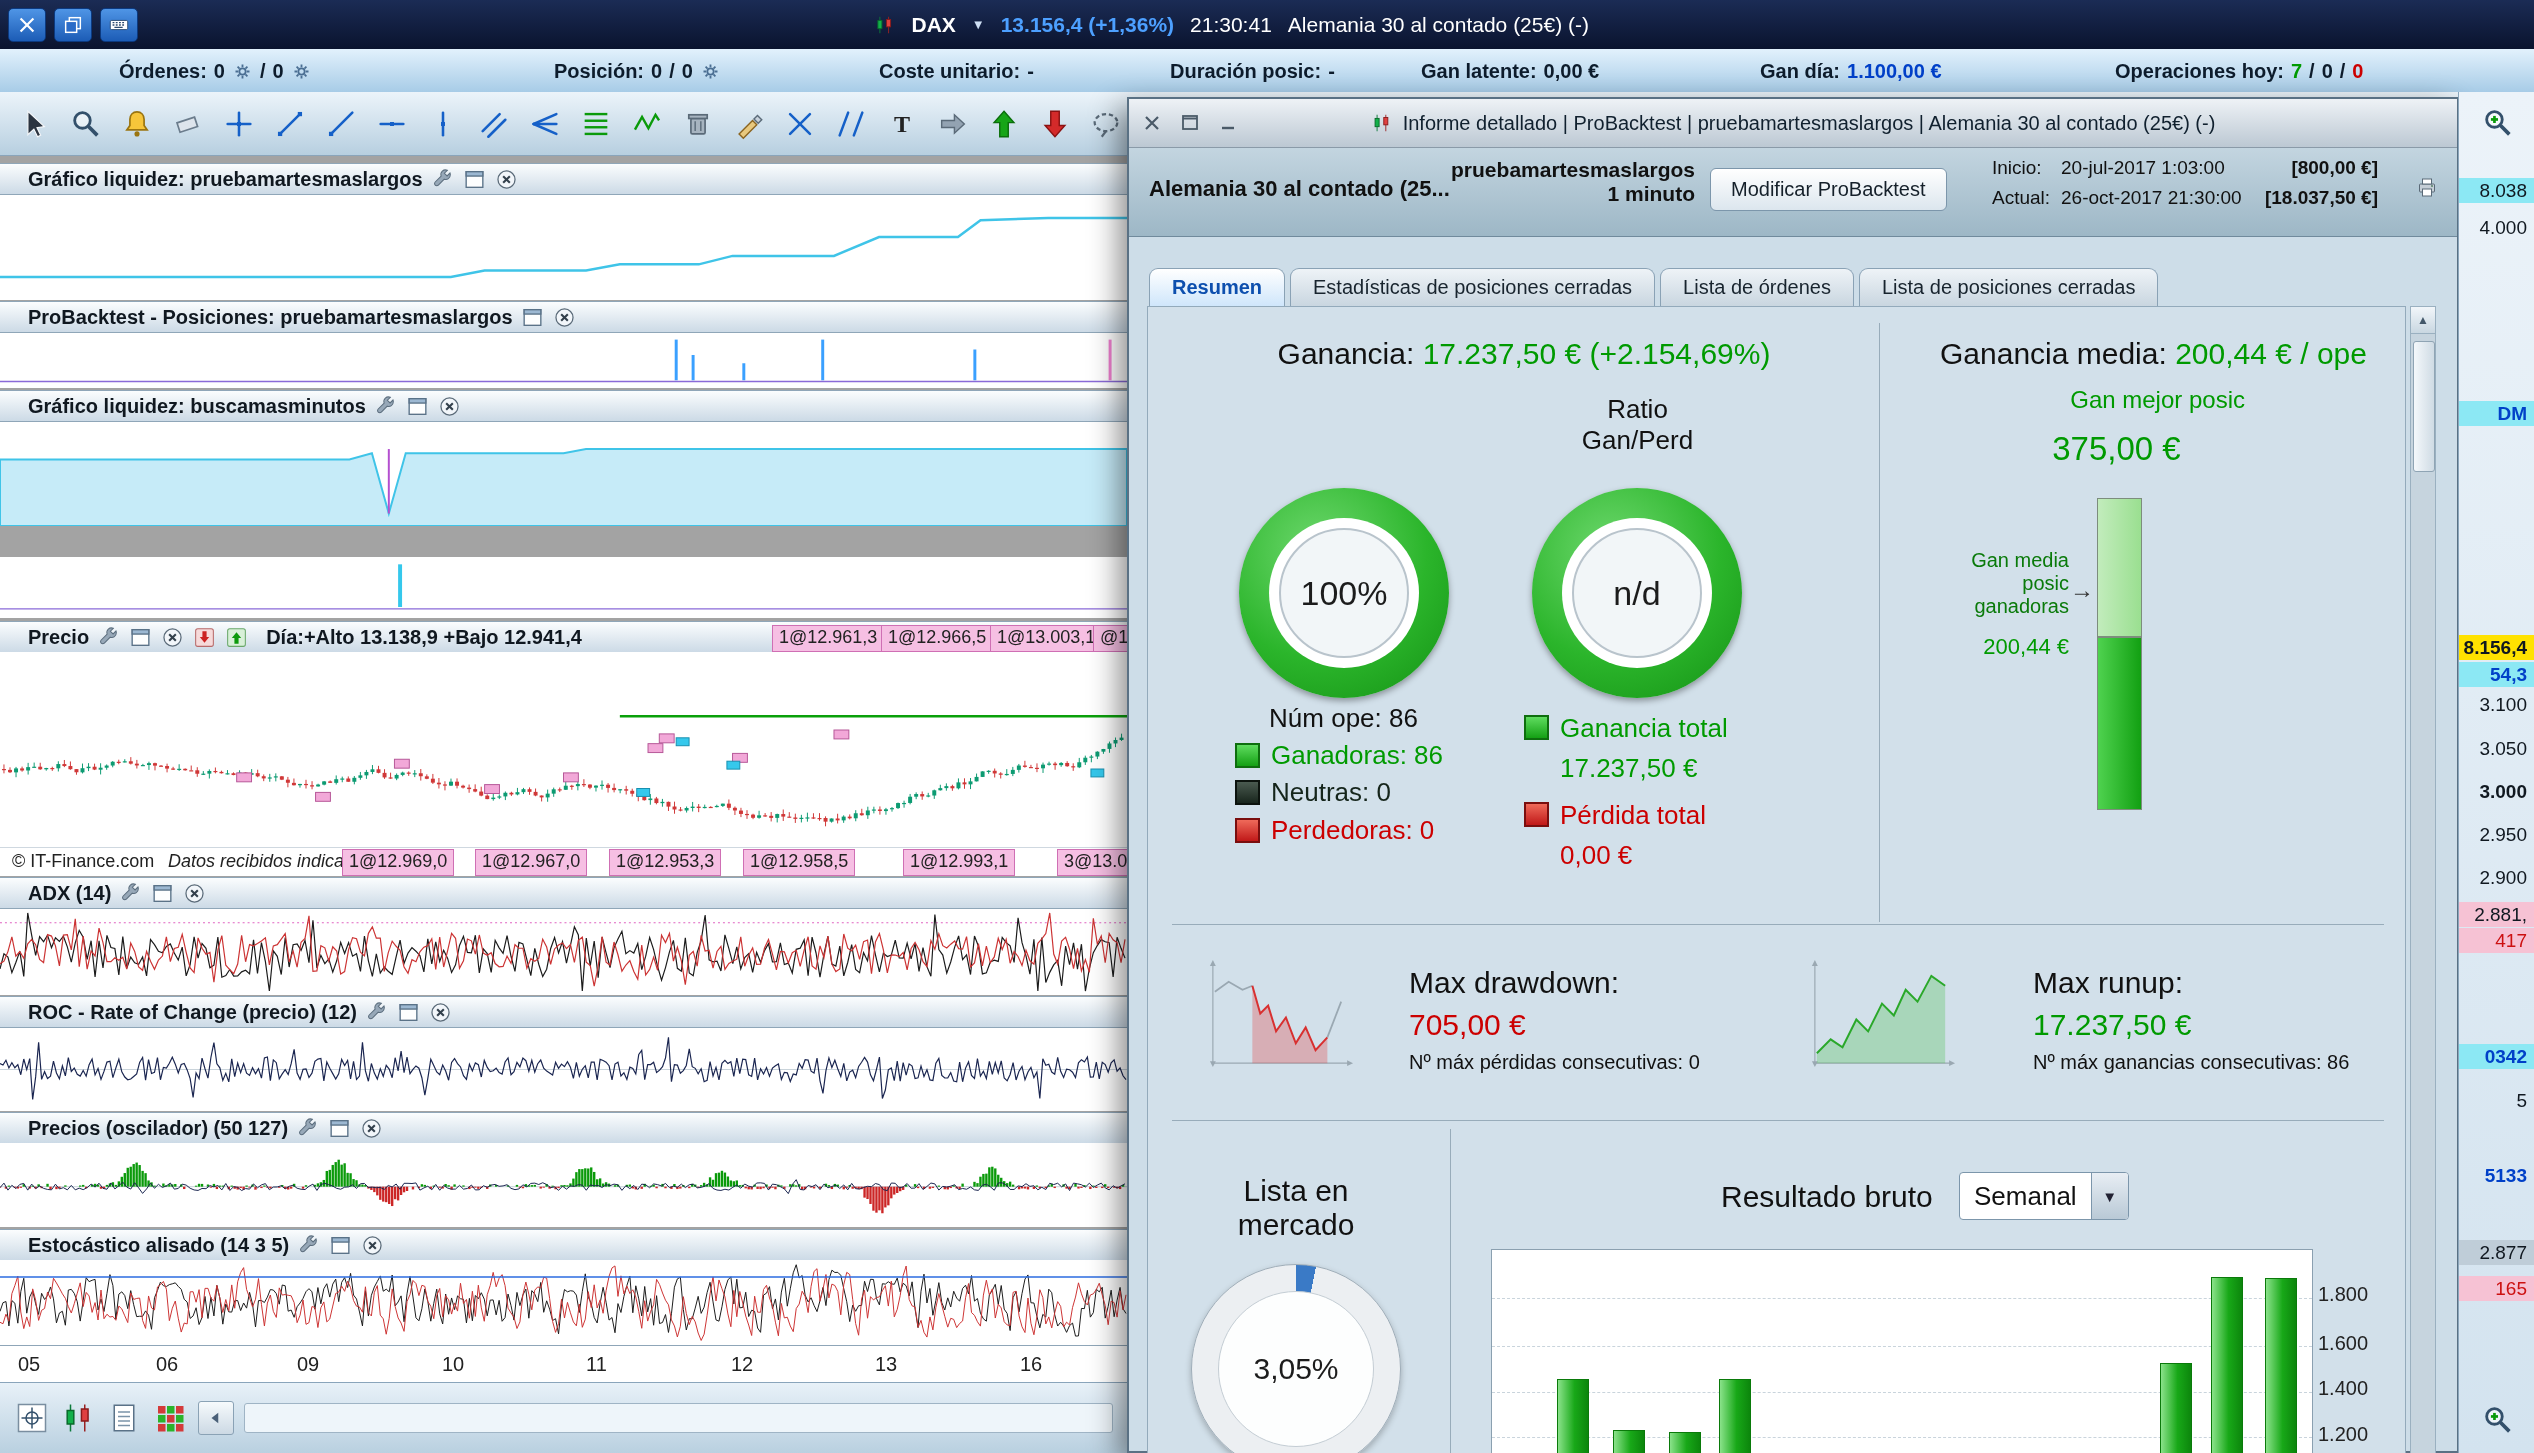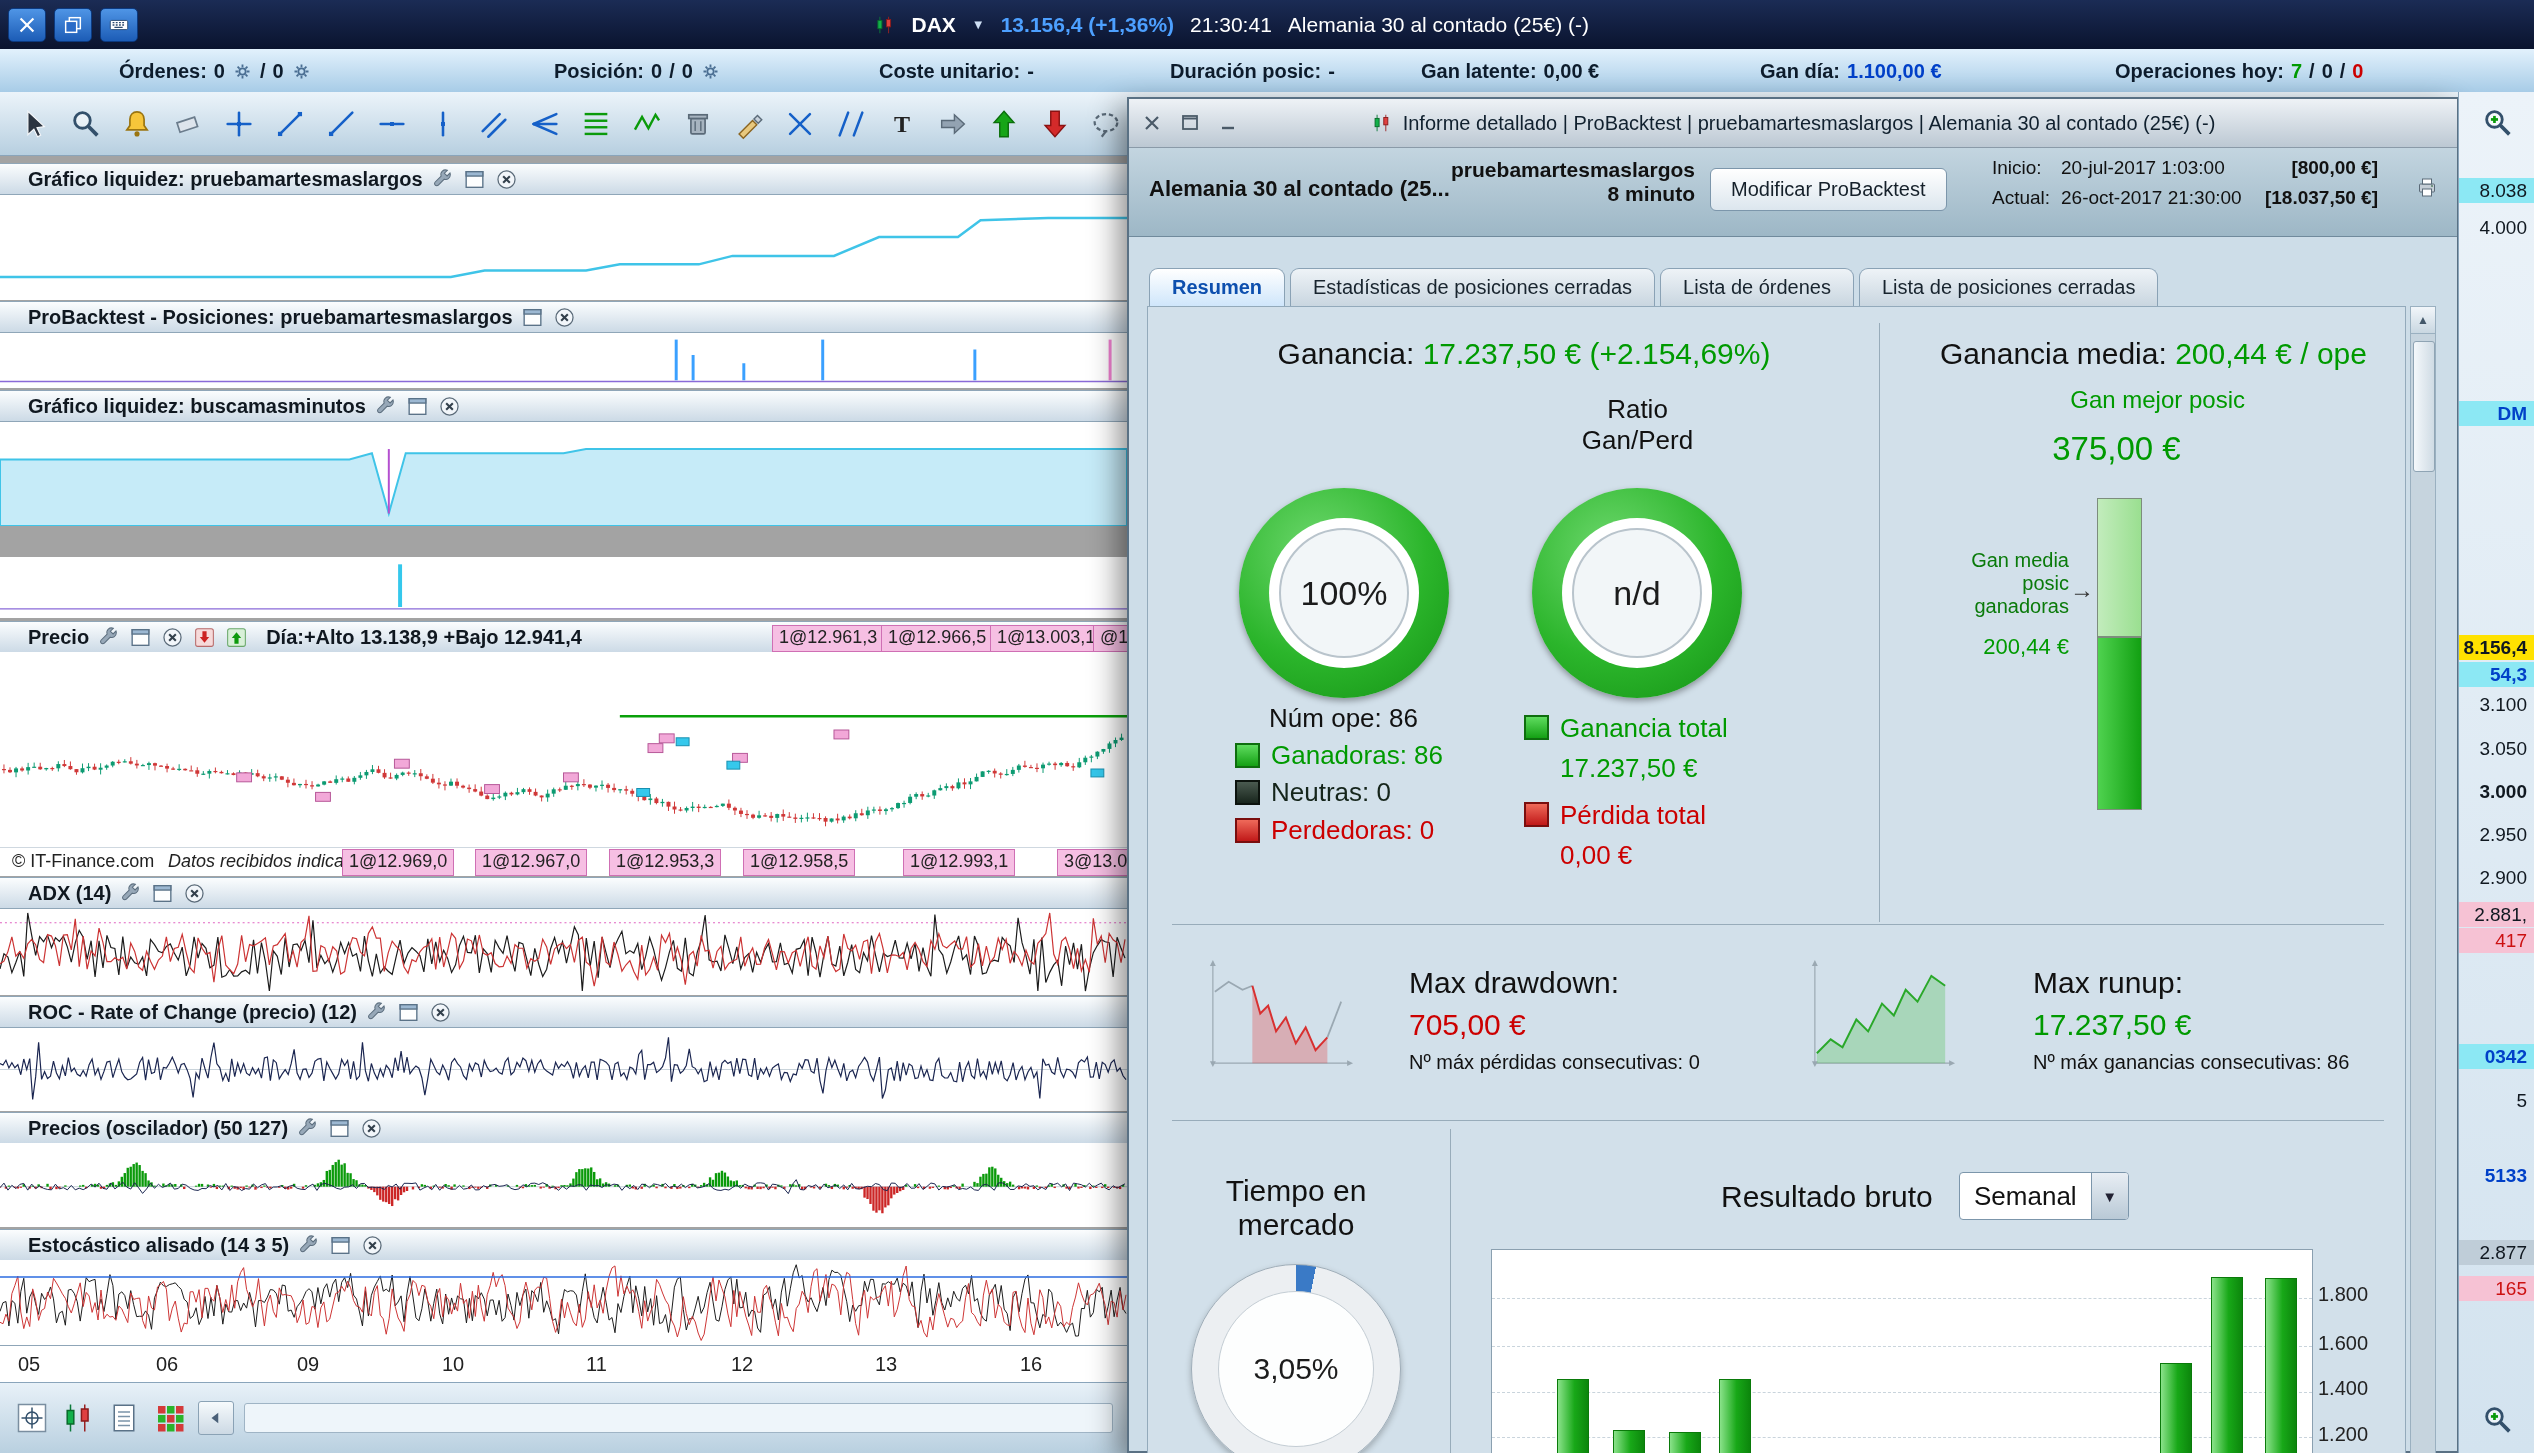--- a/index.html
+++ b/index.html
@@ -1399,21 +1399,21 @@
               <rect x="14.3" y="6" width="4.4" height="8" fill="#e04040" stroke="#8a1a1a"></rect>
             </svg>
           </span>
         <span>Informe detallado | ProBacktest | pruebamartesmaslargos | Alemania 30 al contado (25€) (-)</span>
       </div>
     </div>
     <div id="dlg-head">
       <div class="ct" style="left:20px;top:28px;font-size:22px;font-weight:bold">Alemania 30 al contado (25...</div>
       <div class="ct" style="left:259px;top:10px;width:307px;text-align:right;font-size:21px;font-weight:bold">
         <div>pruebamartesmaslargos</div>
-        <div>8 minuto</div>
+        <div>1 minuto</div>
       </div>
       <button class="btn" style="left:581px;top:20px">Modificar ProBacktest</button>
       <div class="ct" style="left:863px;top:9px;width:386px;font-size:19px">
         <div style="display:flex">
           <span style="width:69px">Inicio:</span>
           <span style="flex:1">20-jul-2017 1:03:00</span>
           <span style="font-weight:bold">[800,00 €]</span>
         </div>
         <div style="display:flex;margin-top:8px">
           <span style="width:69px">Actual:</span>
@@ -1516,21 +1516,21 @@
             <polygon points="12,98 26,84 38,92 52,64 64,76 78,48 90,60 102,34 114,46 128,20 142,30 142,108 12,108" fill="rgba(60,190,60,.28)" stroke="none"></polygon>
             <polyline points="12,98 26,84 38,92 52,64 64,76 78,48 90,60 102,34 114,46 128,20 142,30" fill="none" stroke="#2aa82a" stroke-width="2"></polyline>
           </svg></div>
       <div class="ct big" style="left:885px;top:659px">Max runup:</div>
       <div class="ct big t-green" style="left:885px;top:701px">17.237,50 €</div>
       <div class="ct sml" style="left:885px;top:744px">Nº máx ganancias consecutivas: 86</div>
 
       <div class="hdiv" style="left:24px;top:813px;width:1212px"></div>
       <div class="vdiv" style="left:302px;top:822px;height:327px"></div>
 
-      <div class="ct big wrap" style="left:39px;top:867px;width:218px;text-align:center">Tiempo en mercado</div>
+      <div class="ct big wrap" style="left:39px;top:867px;width:218px;text-align:center">Lista en mercado</div>
       <div class="donut-g" style="left:43px;top:957px">
         <div class="hole">
             <span>3,05%</span>
           </div>
       </div>
 
       <div class="ct big" style="left:573px;top:873px">Resultado bruto</div>
       <div class="dropdown" style="left:811px;top:865px;height:46px">
         <span class="dtext">Semanal</span>
         <span class="dd-btn">▼</span>

